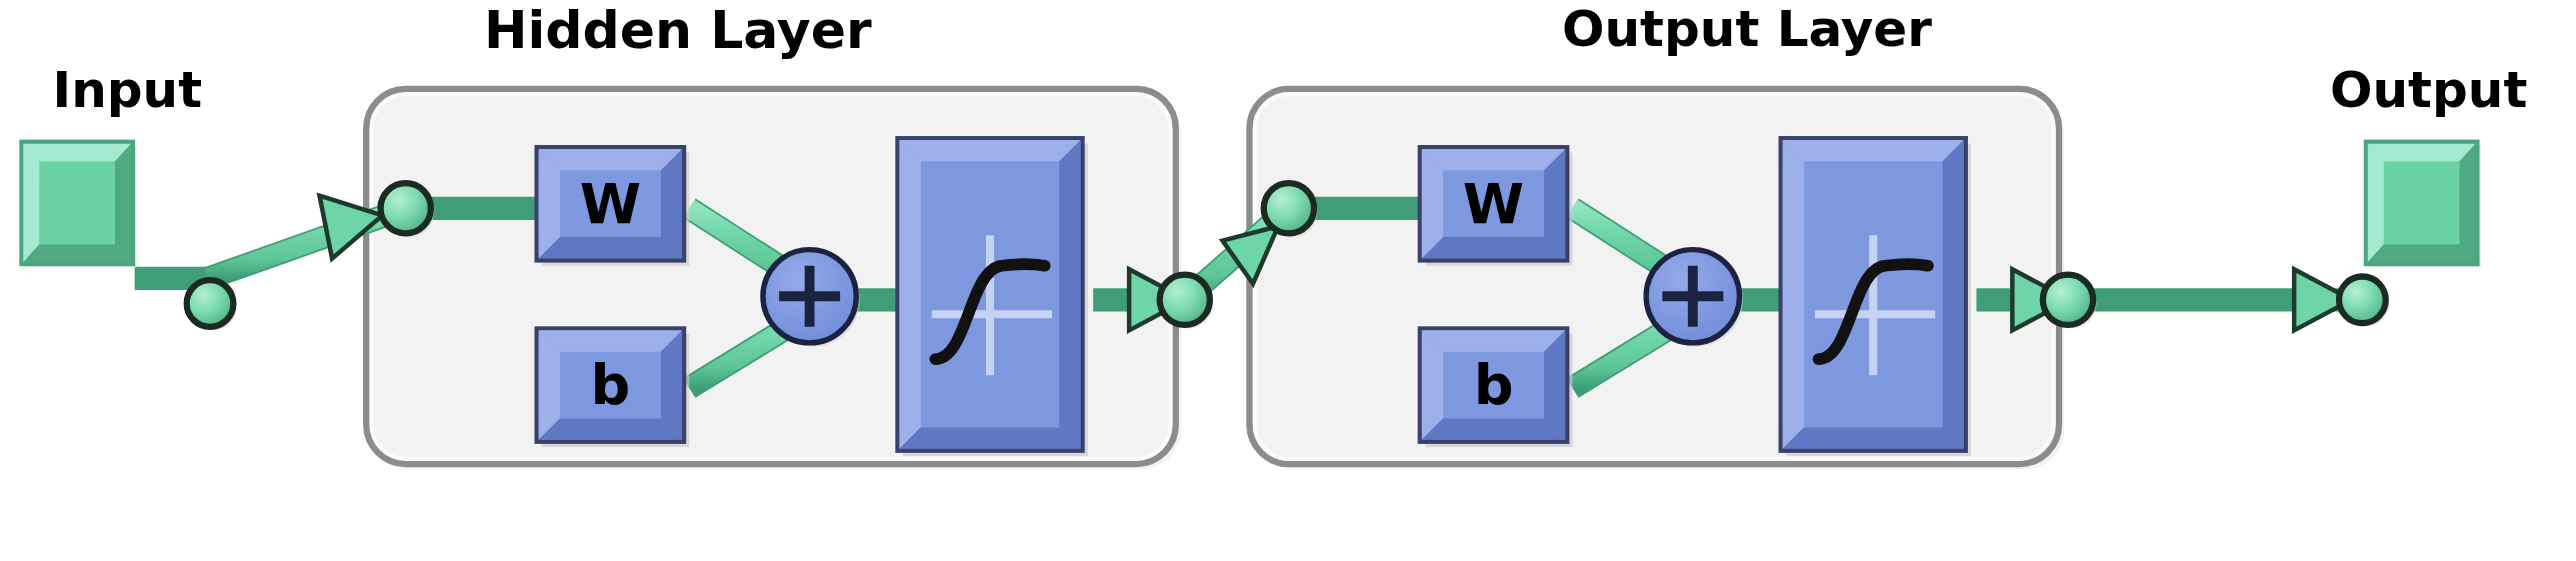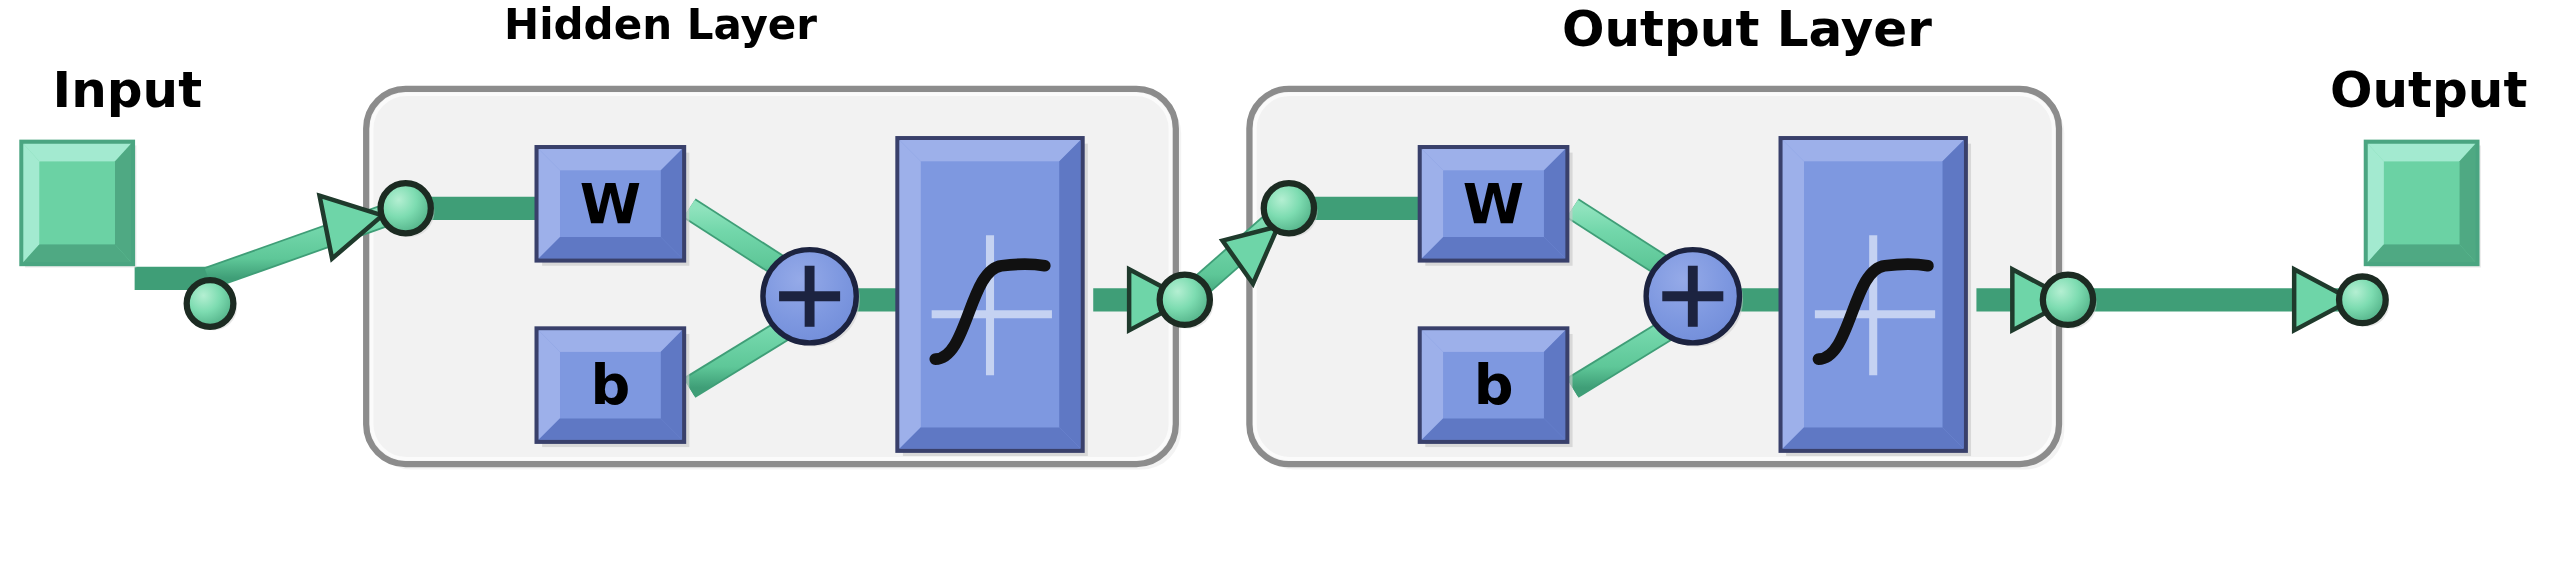--- a/index.html
+++ b/index.html
@@ -24,21 +24,21 @@
   }
   .diagram-label {
     position: absolute;
     font-family: "DejaVu Sans", "Liberation Sans", sans-serif;
     font-weight: bold;
     color: #000000;
     white-space: nowrap;
     line-height: 1;
   }
   #label-input   { left: 12.6px;   top: 65px;  font-size: 50px; margin-left: 40px; }
-  #label-hidden  { left: 504px;  top: 3.6px;   font-size: 42px; }
+  #label-hidden  { left: 484px;  top: 3.6px;   font-size: 52px; }
   #label-outlayer{ left: 1562px; top: 3.6px;   font-size: 50px; }
   #label-output  { left: 2330px; top: 65px;  font-size: 50px; }
 </style>
 </head>
 <body>
 
 <div id="stage">
 
   <svg width="2576" height="562" viewBox="0 0 2870 626">
     <defs>

